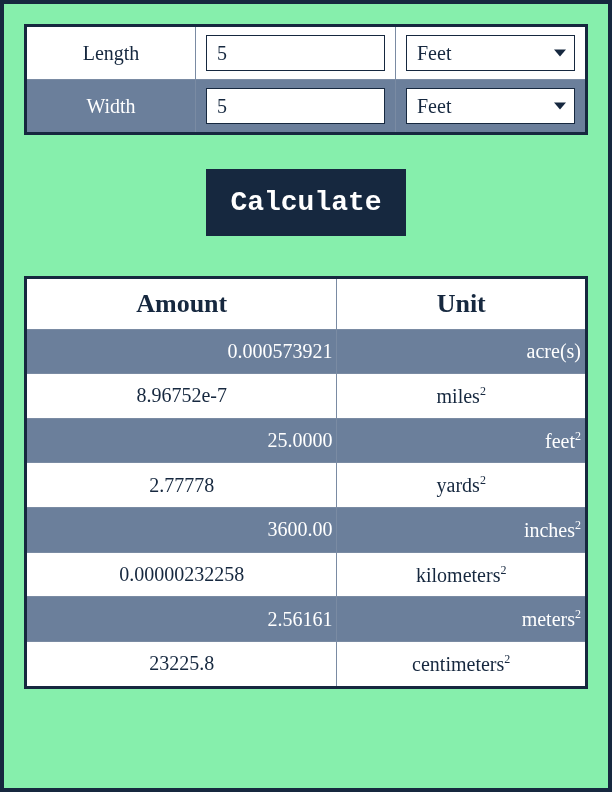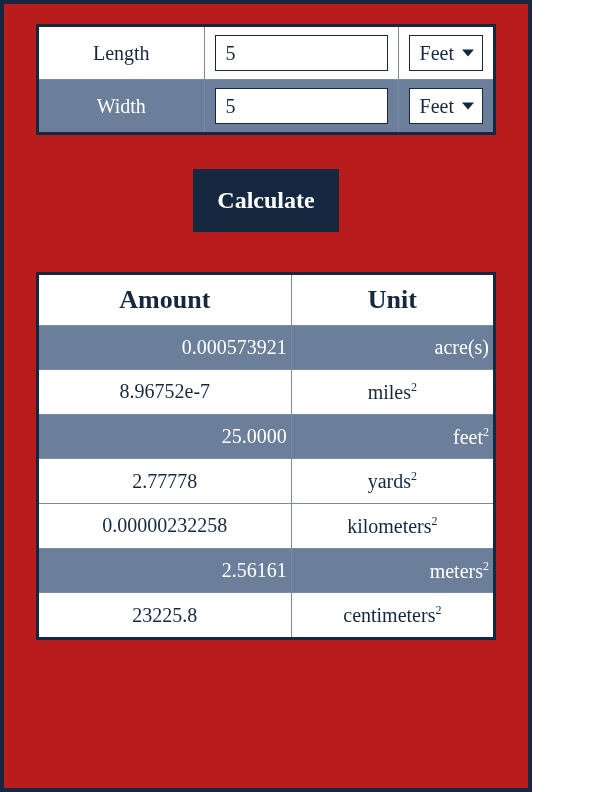--- a/index.html
+++ b/index.html
@@ -3,25 +3,25 @@
 <meta charset="utf-8">
 <style>
   * { box-sizing: border-box; }
   body {
     margin: 0;
     padding: 0;
     font-family: Georgia, 'Times New Roman', serif;
     background: #fff;
   }
   .frame {
-    width: 532px;
+    width: 612px;
     height: 792px;
-    background: #b91c1c;
+    background: #86efac;
     border: 4px solid #16283f;
-    padding: 20px 32px;
+    padding: 20px 20px;
     position: relative;
   }
   .input-table {
     width: 100%;
     border: 3px solid #16283f;
     border-collapse: collapse;
   }
   .input-table td {
     border: 1px solid #7a8ba3;
     padding: 8px 10px;
@@ -75,23 +75,23 @@
   }
   .calc-row {
     width: 100%;
     text-align: center;
     margin: 34px 0 40px 0;
   }
   .calc-btn {
     display: inline-block;
     background: #16283f;
     color: #fff;
-    font-family: Liberation Serif, serif;
+    font-family: Liberation Mono, monospace;
     font-weight: bold;
-    font-size: 24px;
+    font-size: 28px;
     padding: 18px 24px;
     border: none;
     cursor: pointer;
   }
   .results-table {
     width: 100%;
     border: 3px solid #16283f;
     border-collapse: collapse;
   }
   .results-table th, .results-table td {
@@ -172,20 +172,24 @@
           <td class="unit-cell">miles<sup>2</sup></td>
         </tr>
         <tr class="odd">
           <td>25.0000</td>
           <td class="unit-cell">feet<sup>2</sup></td>
         </tr>
         <tr class="even">
           <td>2.77778</td>
           <td class="unit-cell">yards<sup>2</sup></td>
         </tr>
+        <tr class="odd">
+          <td>3600.00</td>
+          <td class="unit-cell">inches<sup>2</sup></td>
+        </tr>
         <tr class="even">
           <td>0.00000232258</td>
           <td class="unit-cell">kilometers<sup>2</sup></td>
         </tr>
         <tr class="odd">
           <td>2.56161</td>
           <td class="unit-cell">meters<sup>2</sup></td>
         </tr>
         <tr class="even">
           <td>23225.8</td>

